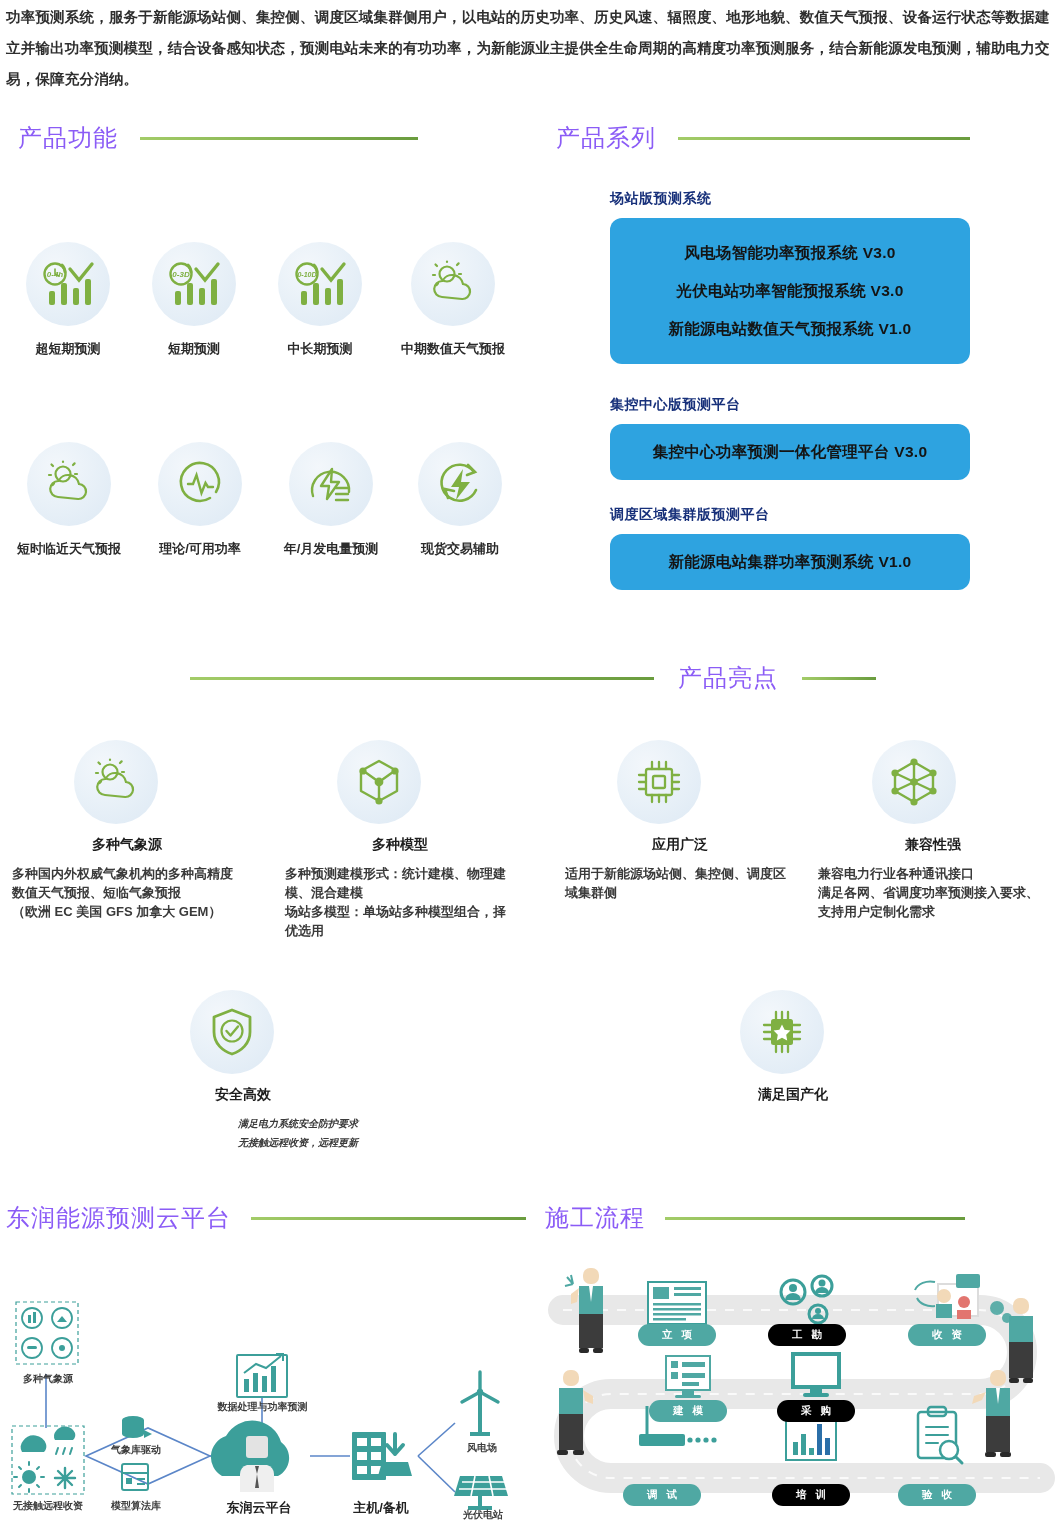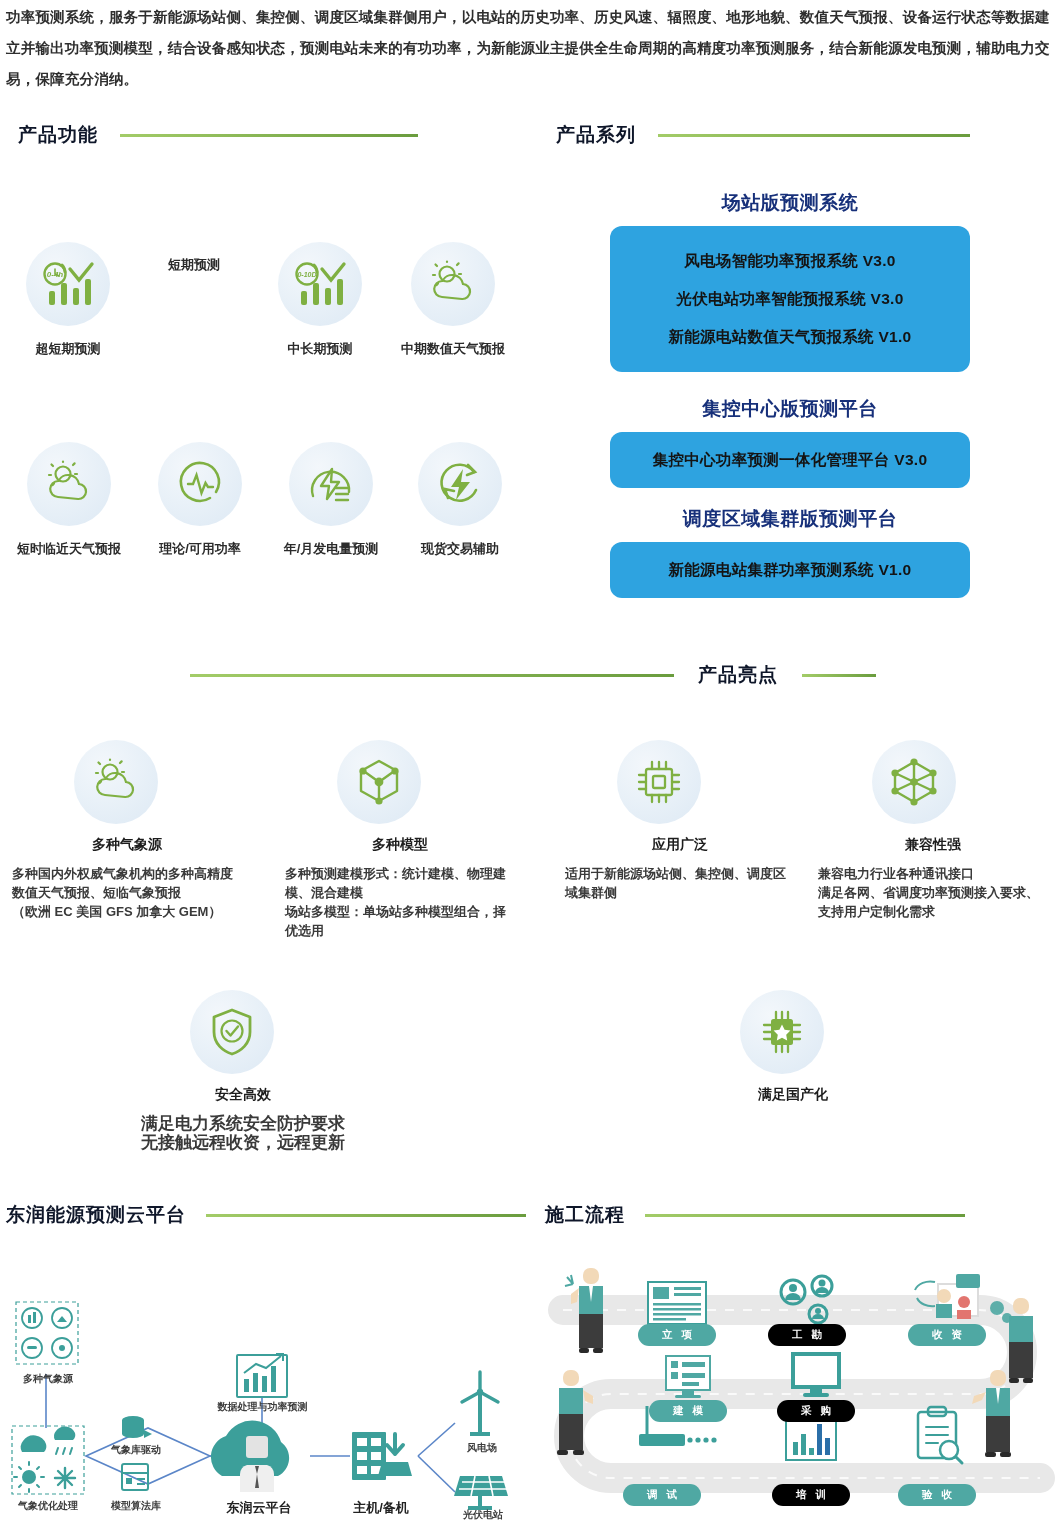--- a/index.html
+++ b/index.html
@@ -20,21 +20,21 @@
     font-size: 14.5px;
     font-weight: bold;
     line-height: 31px;
     color: #2e2e2e;
     letter-spacing: 0.2px;
   }
 
   
   .sec-head { position: absolute; display: flex; align-items: center; }
   .sec-head .title {
-    font-size: 19px; font-weight: bold; color: #0f172a;
+    font-size: 24px; font-weight: normal; color: #8b5cf6;
     letter-spacing: 1px; white-space: nowrap;
   }
   .rule {
     height: 3px; flex: 1 1 auto;
     background: linear-gradient(to right, #a3cc68, #6a9c3e);
   }
   .rule.left { background: linear-gradient(to right, #a3cc68, #6a9c3e); }
 
   #head-func { left: 18px; top: 122px; width: 400px; }
   #head-func .rule { margin-left: 22px; }
@@ -59,21 +59,21 @@
   }
   .feat .cap {
     margin-top: 14px; font-size: 13px; font-weight: bold; color: #2b2b2b;
     white-space: nowrap;
   }
   .feat.wide { width: 150px; }
 
   
   .series-grp { position: absolute; width: 360px; }
   .series-title {
-    text-align: center; font-size: 19px; font-weight: bold;
+    text-align: left; font-size: 14px; font-weight: bold;
     color: #17307a; margin-bottom: 10px; letter-spacing: .5px;
   }
   .series-box {
     background: #2ea3e0; border-radius: 12px;
     padding: 16px 24px; text-align: center;
   }
   .series-box .row {
     font-size: 15.5px; font-weight: bold; color: #141414;
     line-height: 22px; padding: 8px 0; letter-spacing: .3px;
   }
@@ -145,20 +145,36 @@
           <rect x="21" y="25" width="6" height="22" rx="2"></rect>
           <rect x="33" y="30" width="6" height="17" rx="2"></rect>
           <rect x="45" y="21" width="6" height="26" rx="2"></rect>
         </g>
       </svg>
     </div>
     <div class="cap">超短期预测</div>
   </div>
 
   <div class="feat" style="left:134px; top:242px;">
+    <div class="circ">
+      <svg width="56" height="52" viewBox="0 0 56 52">
+        <g fill="none" stroke="#7fb042" stroke-width="2.4" stroke-linecap="round">
+          <path d="M30 11 L39 22 L52 6" stroke-width="3.4"></path>
+          <circle cx="15" cy="16" r="10.5"></circle>
+          <path d="M22 7 a10.5 10.5 0 0 1 3 7" stroke-width="3"></path>
+        </g>
+        <text x="15" y="19" font-size="8" font-weight="bold" font-style="italic" fill="#7fb042" text-anchor="middle" font-family="'Liberation Sans',sans-serif">0-3D</text>
+        <g fill="#7fb042">
+          <rect x="9" y="33" width="6" height="14" rx="2"></rect>
+          <rect x="21" y="25" width="6" height="22" rx="2"></rect>
+          <rect x="33" y="30" width="6" height="17" rx="2"></rect>
+          <rect x="45" y="21" width="6" height="26" rx="2"></rect>
+        </g>
+      </svg>
+    </div>
     <div class="cap">短期预测</div>
   </div>
 
   <div class="feat" style="left:260px; top:242px;">
     <div class="circ">
       <svg width="56" height="52" viewBox="0 0 56 52">
         <g fill="none" stroke="#7fb042" stroke-width="2.4" stroke-linecap="round">
           <path d="M30 11 L39 22 L52 6" stroke-width="3.4"></path>
           <circle cx="15" cy="16" r="10.5"></circle>
           <path d="M22 7 a10.5 10.5 0 0 1 3 7" stroke-width="3"></path>
@@ -346,21 +362,21 @@
     <div class="circ" style="margin-left:62px;">
       <svg width="46" height="52" viewBox="0 0 46 52">
         <g fill="none" stroke="#7fb042" stroke-width="2.8" stroke-linejoin="round" stroke-linecap="round">
           <path d="M23 4 L41 11 V26 C41 38 32 45 23 48 C14 45 5 38 5 26 V11 Z"></path>
           <circle cx="23" cy="25" r="10.5" stroke-width="2.2"></circle>
           <path d="M17.5 25 L21.5 29.5 L29 20.5" stroke-width="2.4"></path>
         </g>
       </svg>
     </div>
     <div class="hl-title">安全高效</div>
-    <div class="hl-body" style="white-space:pre-line; text-align:center; font-size:17px;">满足电力系统安全防护要求
+    <div class="hl-body" style="white-space:pre-line; text-align:right; font-size:10px;font-style:italic;">满足电力系统安全防护要求
 无接触远程收资，远程更新</div>
   </div>
 
 
   <div class="hl centered" style="left:678px; top:990px;">
     <div class="circ" style="margin-left:62px;">
       <svg width="50" height="50" viewBox="0 0 50 50">
         <rect x="14" y="12" width="22" height="26" rx="2.5" fill="#7fb042"></rect>
         <path d="M25 17.5 l2.6 5.3 5.8 .8 -4.2 4.1 1 5.8 -5.2 -2.7 -5.2 2.7 1 -5.8 -4.2 -4.1 5.8 -.8 z" fill="#fff"></path>
         <g stroke="#7fb042" stroke-width="2.3" stroke-linecap="round">
@@ -492,21 +508,21 @@
         <g stroke="#fff" stroke-width="1.6">
           <path d="M462 202 h44 M459 209 h50"></path>
           <path d="M475 196 l-4 20 M489 196 l4 20"></path>
         </g>
         <rect x="478" y="216" width="4" height="10" fill="#3c9f9a"></rect>
         <rect x="468" y="226" width="24" height="4" fill="#3c9f9a"></rect>
       </g>
     </svg>
 
     <div class="dlabel" style="left:16px; top:92px; width:64px;">多种气象源</div>
-    <div class="dlabel" style="left:8px; top:219px; width:80px;">气象优化处理</div>
+    <div class="dlabel" style="left:8px; top:219px; width:80px;">无接触远程收资</div>
     <div class="dlabel" style="left:104px; top:163px; width:64px;">气象库驱动</div>
     <div class="dlabel" style="left:104px; top:219px; width:64px;">模型算法库</div>
     <div class="dlabel" style="left:200px; top:120px; width:125px;">数据处理与功率预测</div>
     <div class="dlabel big" style="left:212px; top:219px; width:94px;">东润云平台</div>
     <div class="dlabel big" style="left:340px; top:219px; width:82px;">主机/备机</div>
     <div class="dlabel" style="left:458px; top:161px; width:48px;">风电场</div>
     <div class="dlabel" style="left:456px; top:228px; width:54px;">光伏电站</div>
   </div>
 
   <div class="flow">

